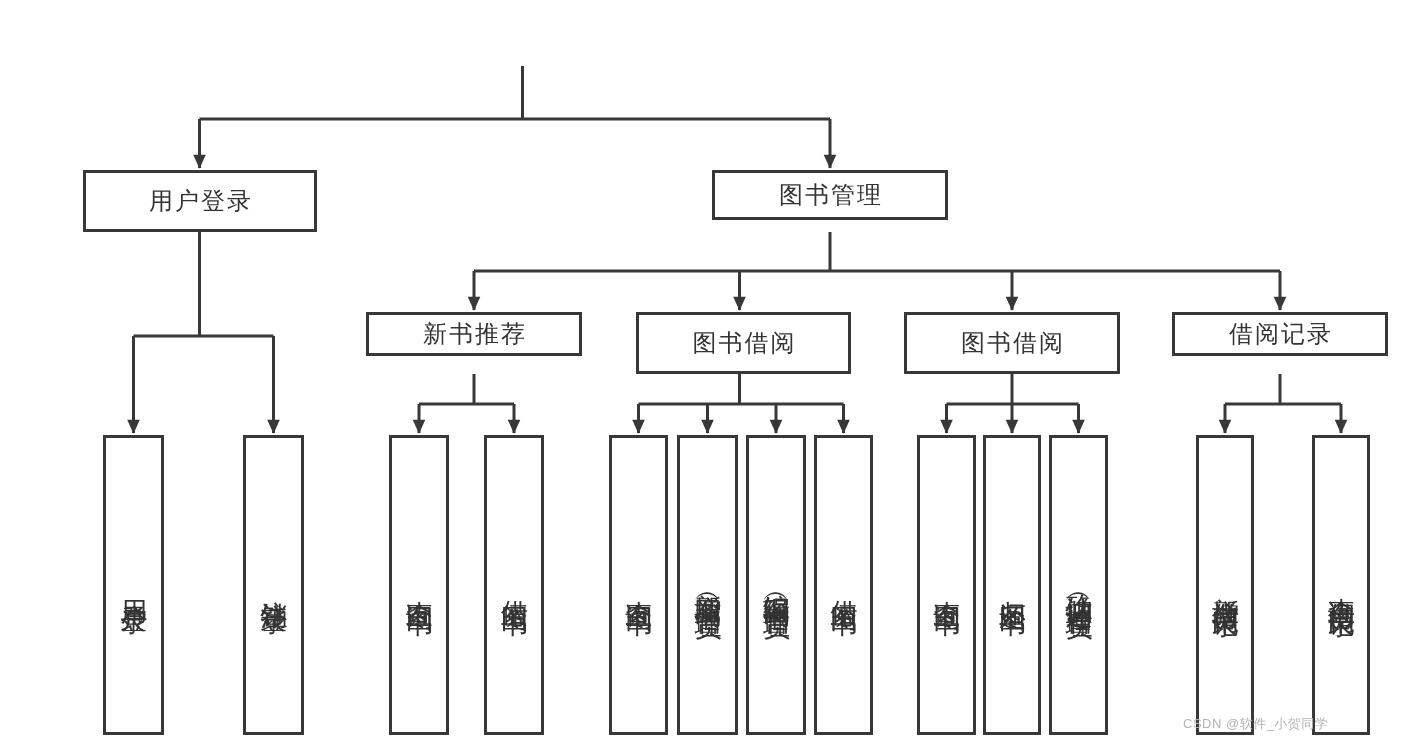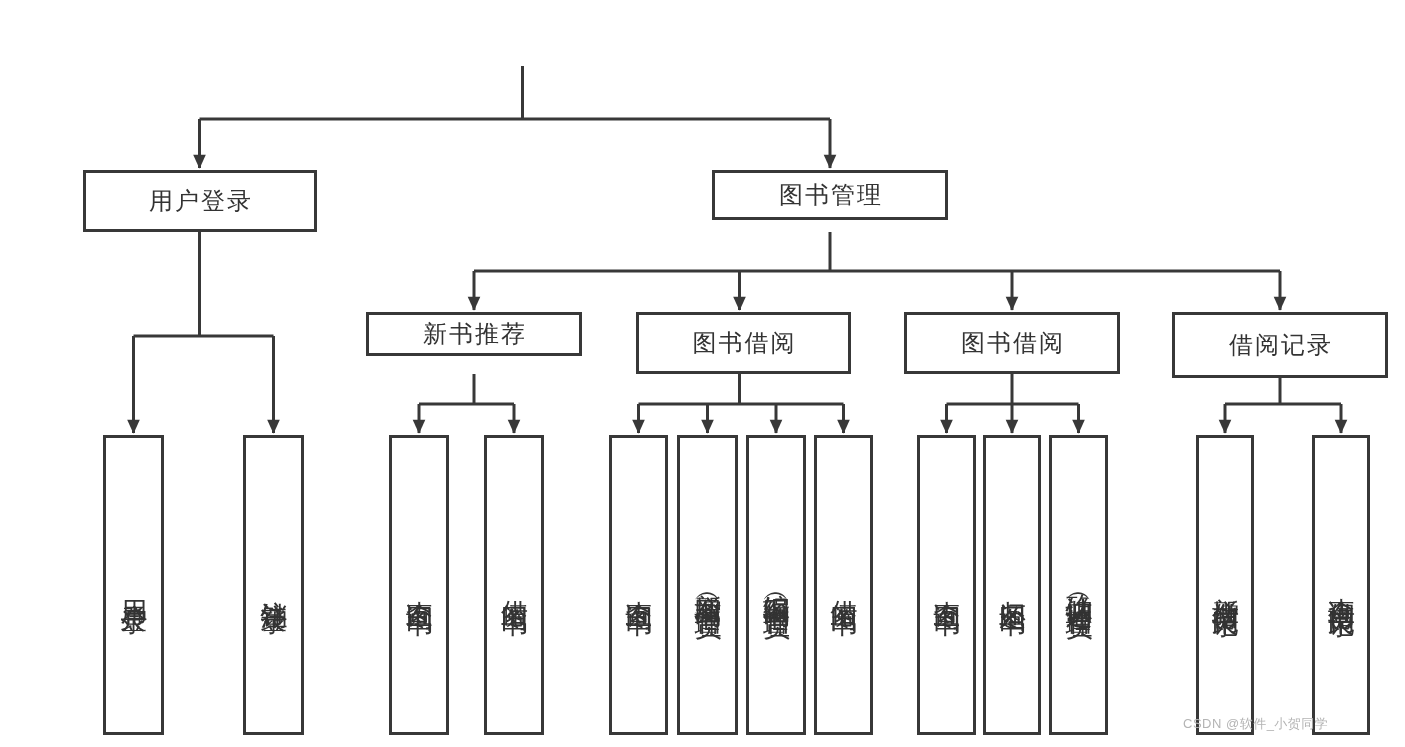--- a/index.html
+++ b/index.html
@@ -155,21 +155,21 @@
 
   <div class="hbox" style="left:366px; top:312px; width:216px; height:44px;">
     <span class="hlabel">新书推荐</span>
   </div>
   <div class="hbox" style="left:636px; top:312px; width:215px; height:62px;">
     <span class="hlabel">图书借阅</span>
   </div>
   <div class="hbox" style="left:904px; top:312px; width:216px; height:62px;">
     <span class="hlabel">图书借阅</span>
   </div>
-  <div class="hbox" style="left:1172px; top:312px; width:216px; height:66px;">
+  <div class="hbox" style="left:1172px; top:312px; width:216px; height:44px;">
     <span class="hlabel">借阅记录</span>
   </div>
 
   <div class="vbox" style="left:103px; width:61px;">
     <span class="vlabel">用户登录</span>
   </div>
   <div class="vbox" style="left:243px; width:61px;">
     <span class="vlabel">注销登录</span>
   </div>
 

